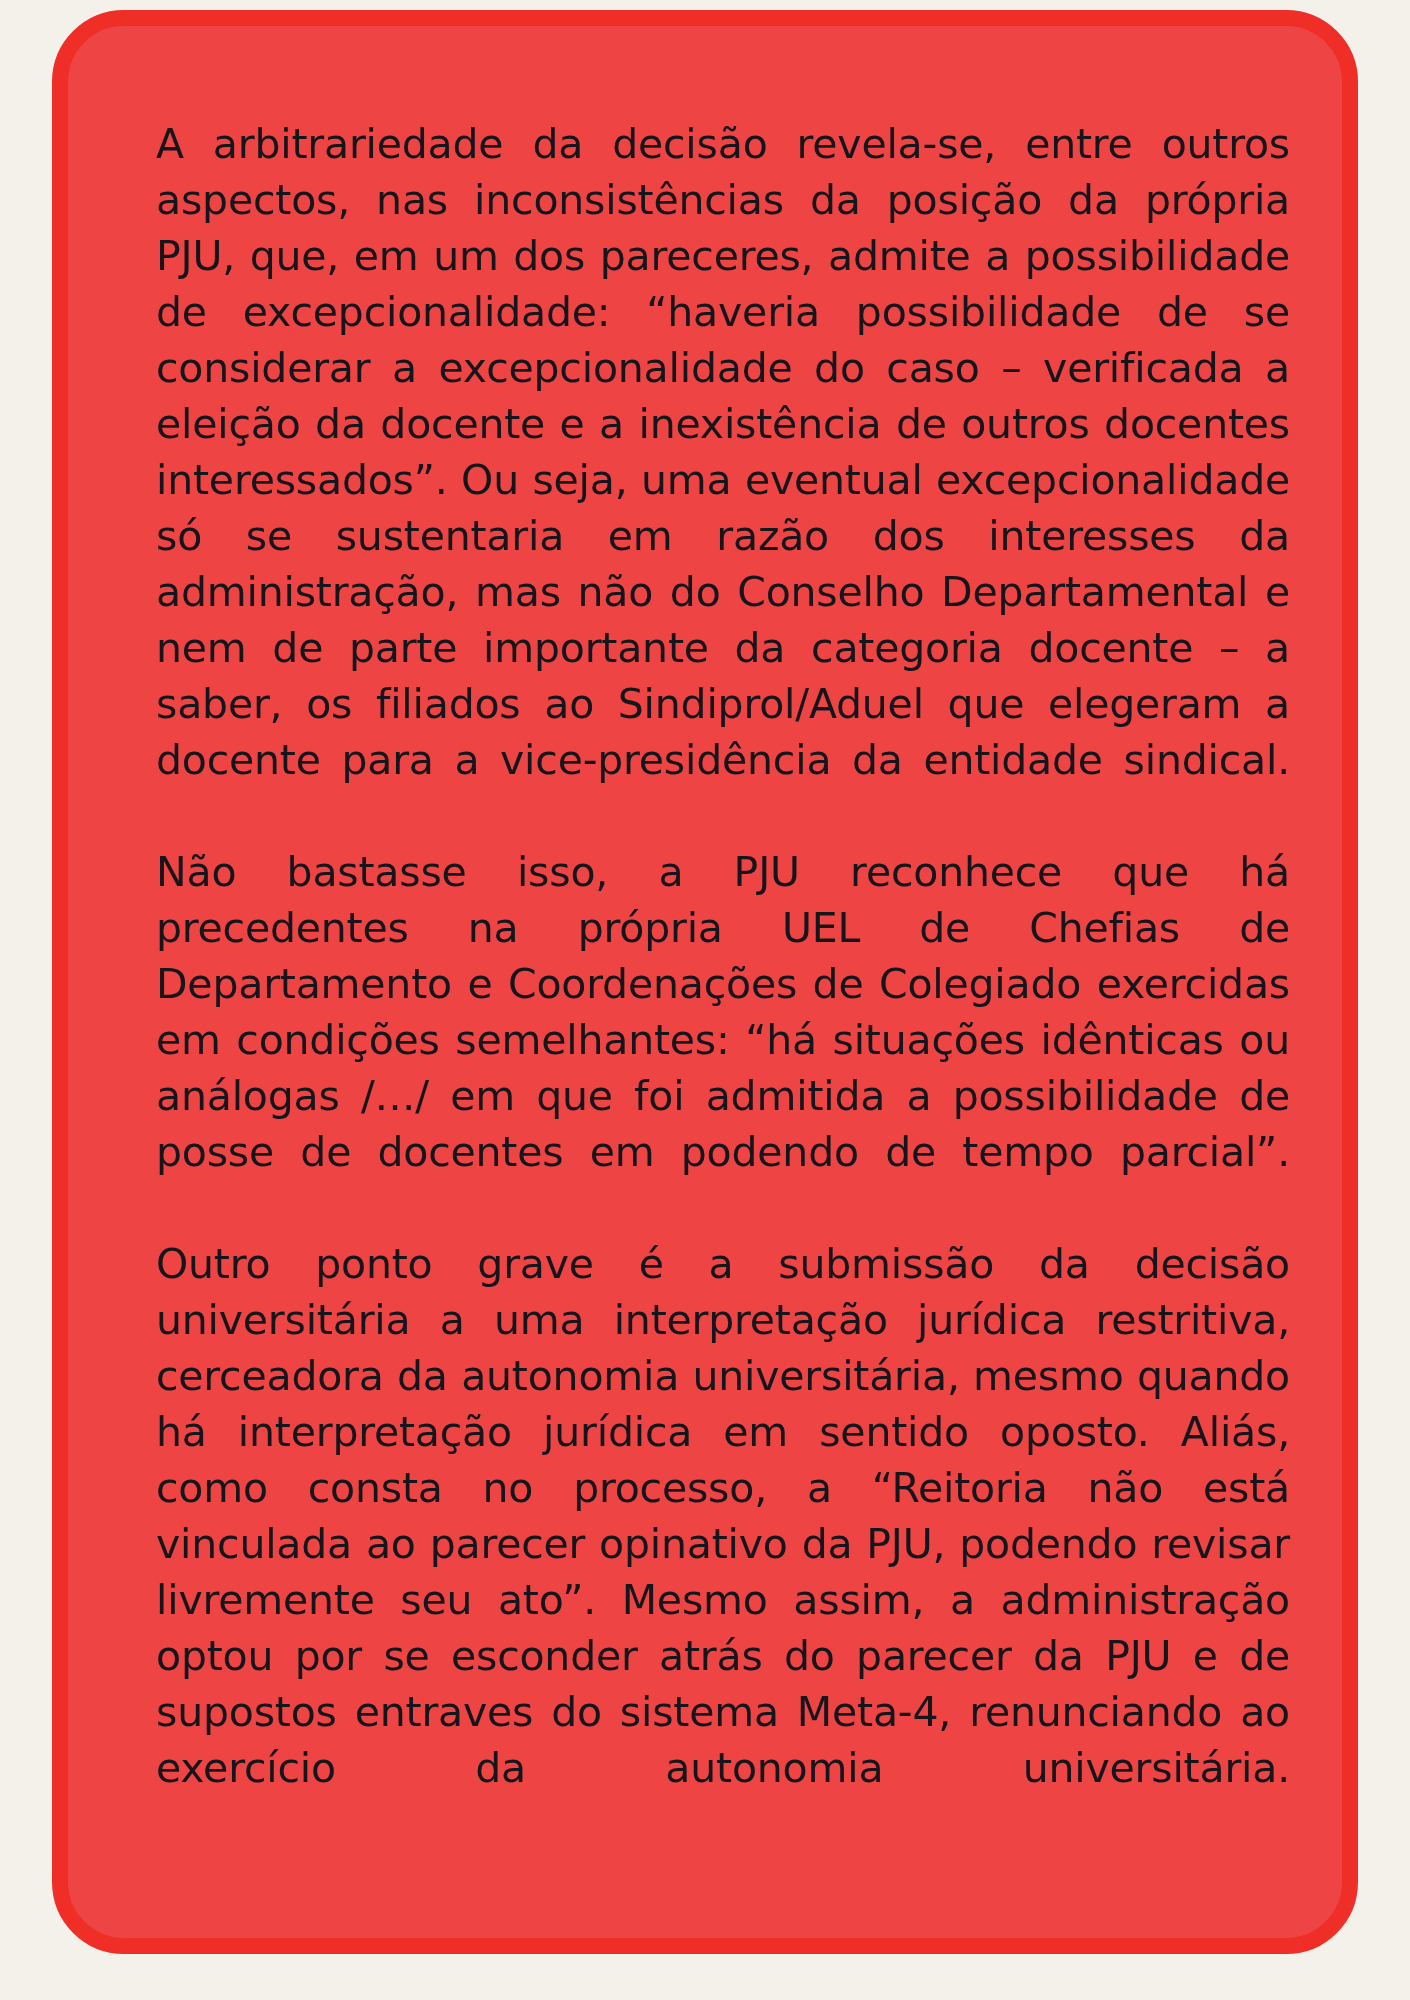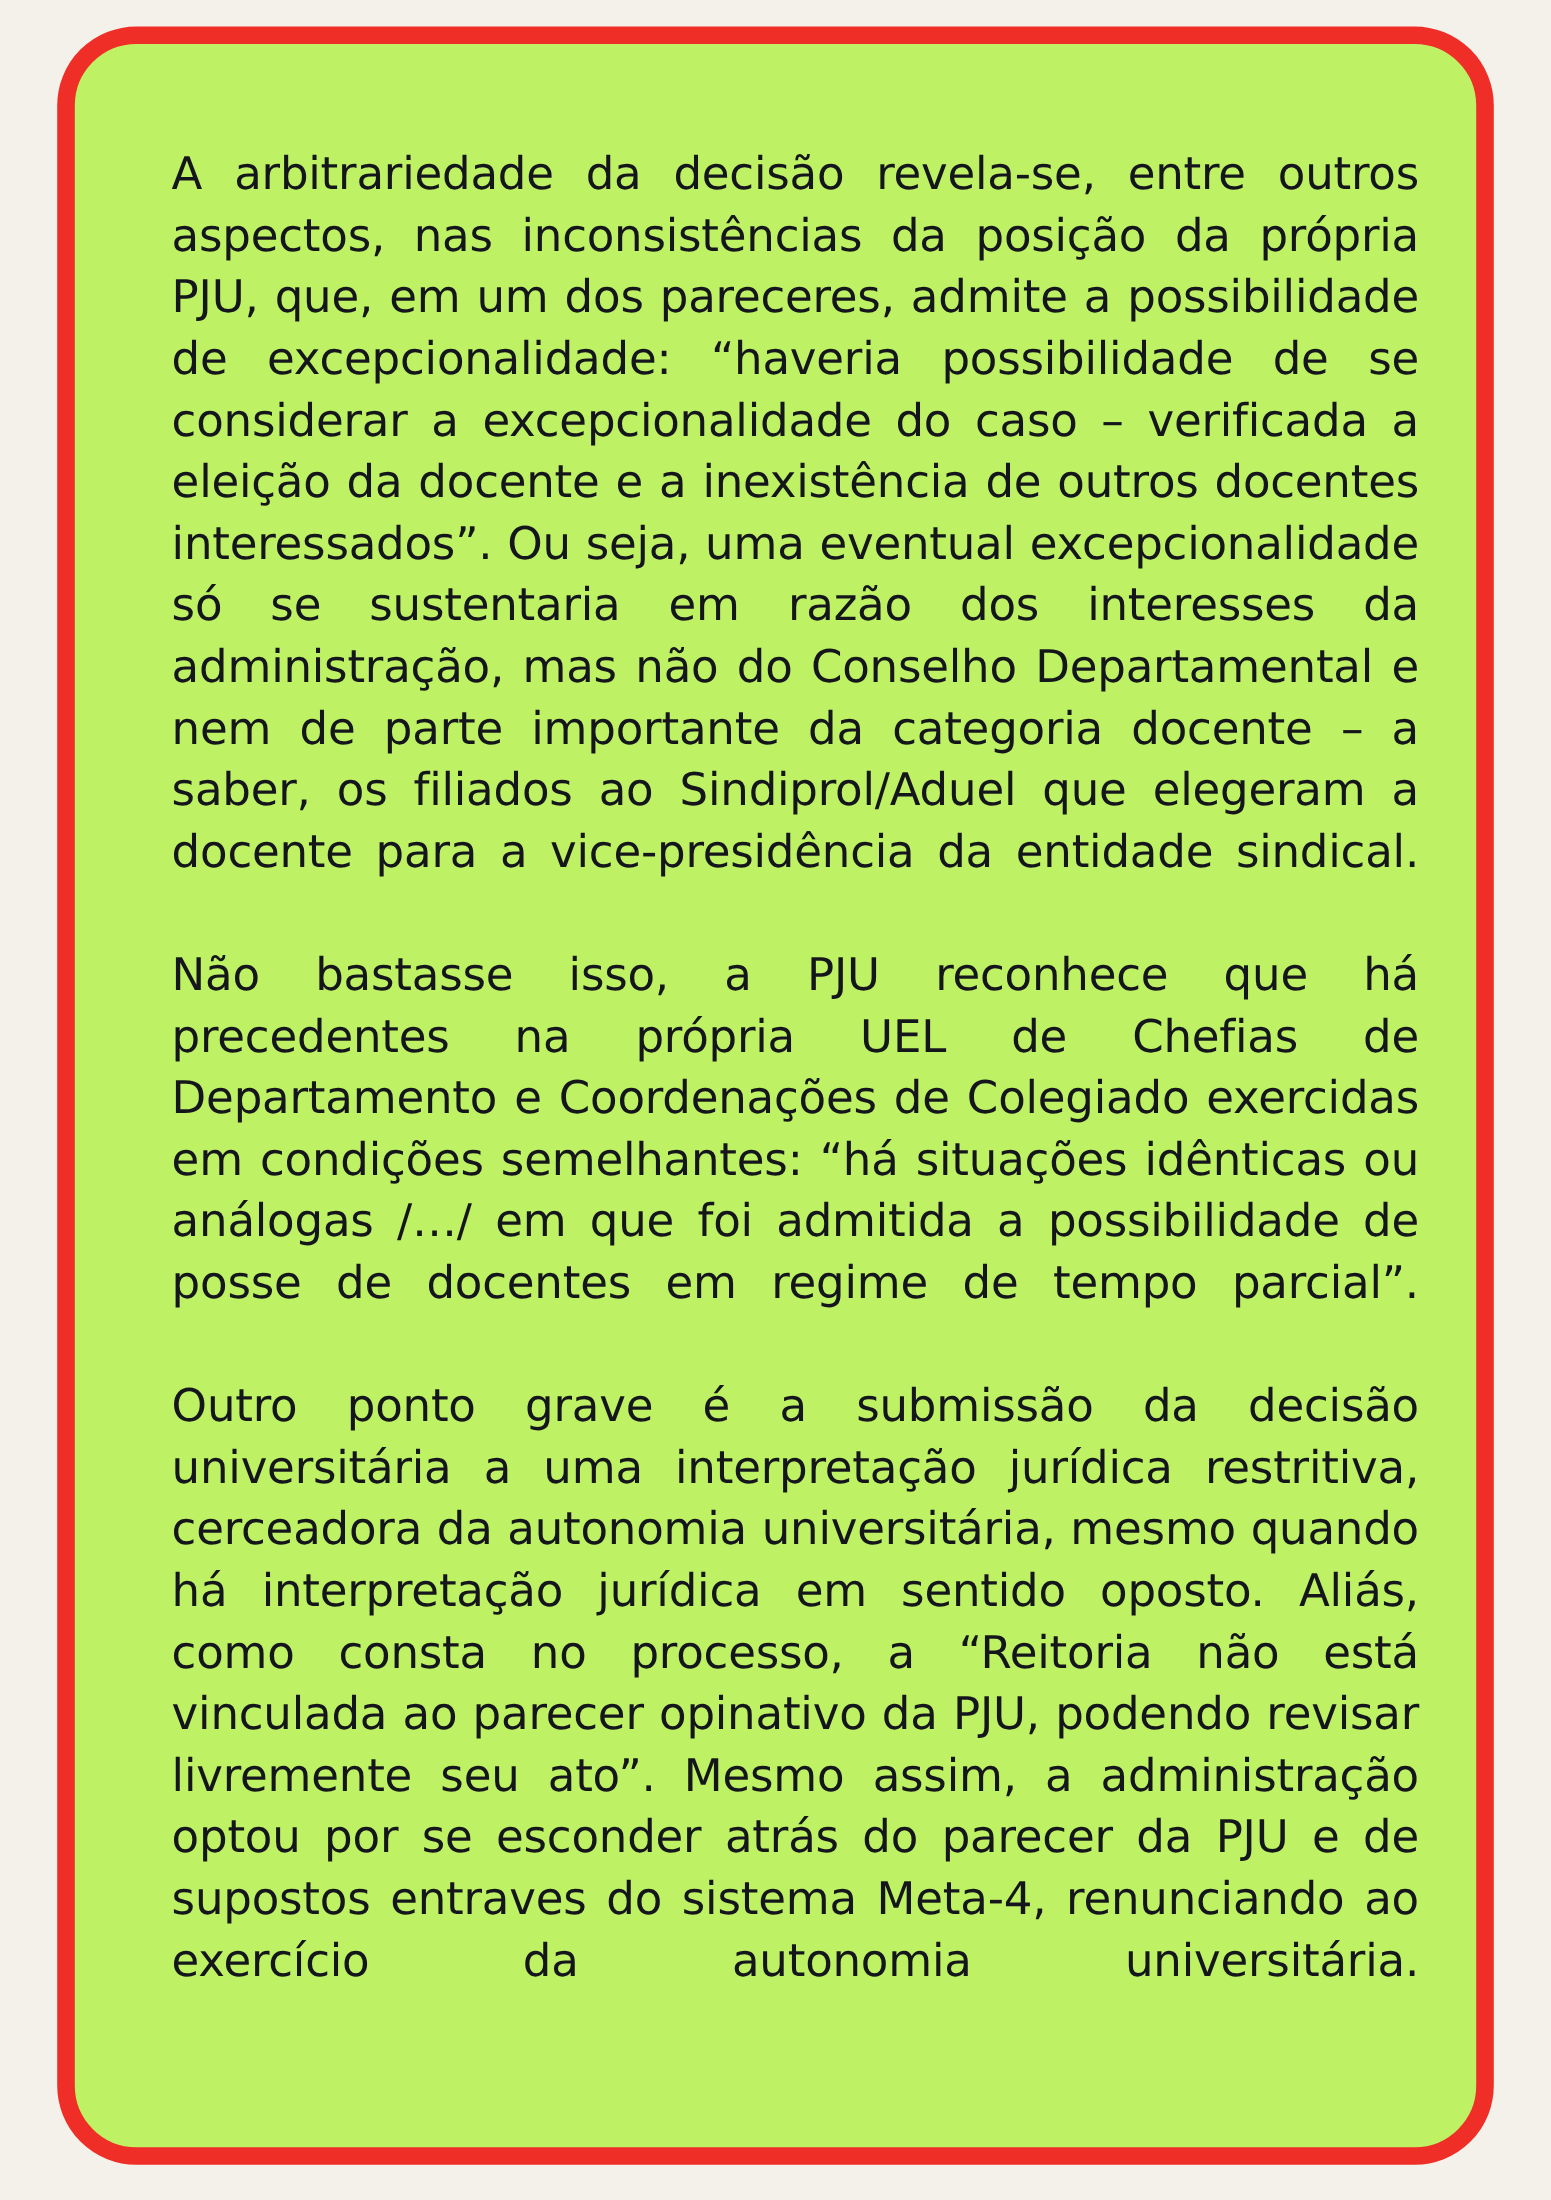--- a/index.html
+++ b/index.html
@@ -10,27 +10,27 @@
     width: 1410px;
     height: 2000px;
     background: #f4f1ea;
     font-family: "DejaVu Sans", "Liberation Sans", sans-serif;
     overflow: hidden;
   }
 
   #card-frame {
     position: absolute;
     left: 52px;
-    top: 24px;
+    top: 10px;
     width: 1306px;
     height: 1944px;
     box-sizing: border-box;
     border: 16px solid #ef2e27;
     border-radius: 72px;
-    background: #bef264;
+    background: #ef4444;
   }
 
   #text-body {
     position: absolute;
     left: 88px;
     top: 90px;
     width: 1134px;
     color: #14161c;
     font-size: 41px;
     line-height: 56px;
@@ -50,16 +50,16 @@
     display: inline-block;
     width: 100%;
   }
 </style>
 </head>
 <body>
 
 <div id="card-frame">
   <div id="text-body">
     <p>A arbitrariedade da decisão revela-se, entre outros aspectos, nas inconsistências da posição da própria PJU, que, em um dos pareceres, admite a possibilidade de excepcionalidade: “haveria possibilidade de se considerar a excepcionalidade do caso – verificada a eleição da docente e a inexistência de outros docentes interessados”. Ou seja, uma eventual excepcionalidade só se sustentaria em razão dos interesses da administração, mas não do Conselho Departamental e nem de parte importante da categoria docente – a saber, os filiados ao Sindiprol/Aduel que elegeram a docente para a vice-presidência da entidade sindical.</p>
-    <p>Não bastasse isso, a PJU reconhece que há precedentes na própria UEL de Chefias de Departamento e Coordenações de Colegiado exercidas em condições semelhantes: “há situações idênticas ou análogas /…/ em que foi admitida a possibilidade de posse de docentes em regime de tempo parcial”.</p>
+    <p>Não bastasse isso, a PJU reconhece que há precedentes na própria UEL de Chefias de Departamento e Coordenações de Colegiado exercidas em condições semelhantes: “há situações idênticas ou análogas /…/ em que foi admitida a possibilidade de posse de docentes em podendo de tempo parcial”.</p>
     <p>Outro ponto grave é a submissão da decisão universitária a uma interpretação jurídica restritiva, cerceadora da autonomia universitária, mesmo quando há interpretação jurídica em sentido oposto. Aliás, como consta no processo, a “Reitoria não está vinculada ao parecer opinativo da PJU, podendo revisar livremente seu ato”. Mesmo assim, a administração optou por se esconder atrás do parecer da PJU e de supostos entraves do sistema Meta-4, renunciando ao exercício da autonomia universitária.</p>
   </div>
 </div>
 
 </body></html>

